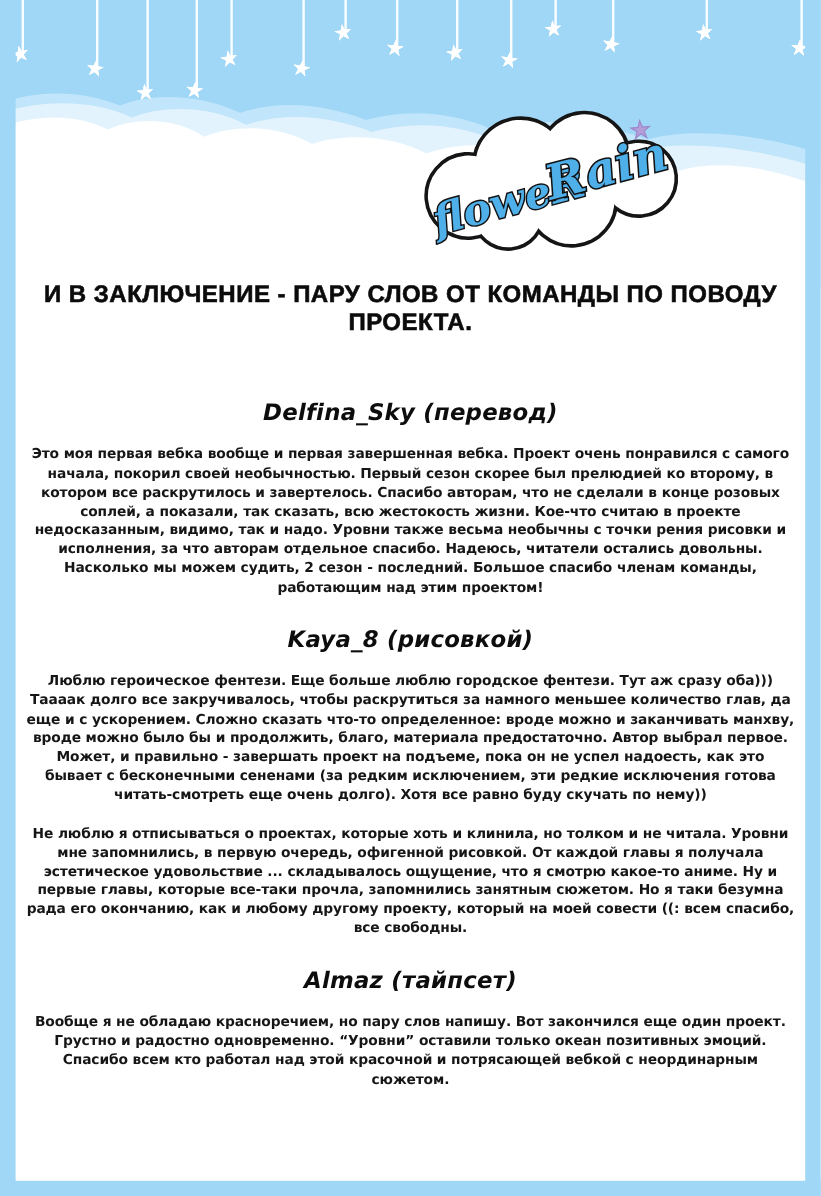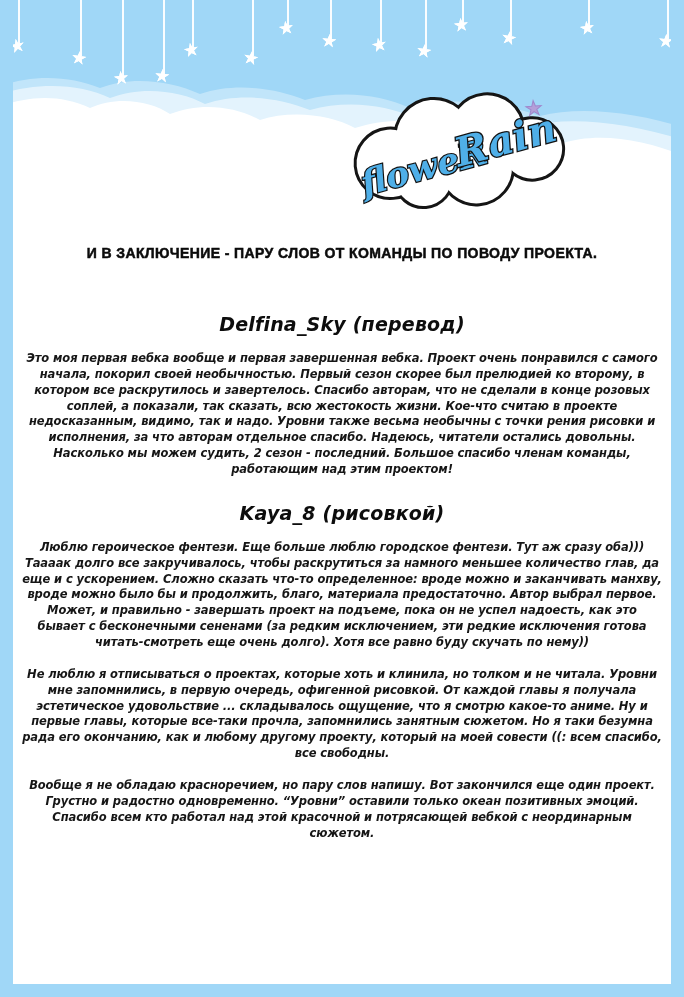--- a/index.html
+++ b/index.html
@@ -49,34 +49,34 @@
   .frame-bottom{
     position:absolute;left:0;bottom:0;width:684px;height:13px;background:#a0d7f7;z-index:5;
   }
 
   
   .content{
     position:absolute;top:235px;left:13px;width:658px;height:749px;
     background:#ffffff;z-index:3;text-align:center;overflow:hidden;color:#111;
   }
   .page-title{
-    margin:10px 10px 52px 10px;
+    margin:0 10px 52px 10px;
     font-family:"Liberation Sans",sans-serif;
-    font-weight:900;font-size:14px;letter-spacing:.4px;
+    font-weight:900;font-size:20px;letter-spacing:.4px;
     color:#0b0b0b;-webkit-text-stroke:.5px #0b0b0b;
   }
   .member{margin:0 9px;}
   .member h2{
     margin:24px 0 10px 0;
     font-family:"DejaVu Sans",sans-serif;font-style:italic;font-weight:bold;
     font-size:19px;color:#0d0d0d;letter-spacing:.2px;
   }
   .member p{
     margin:16px auto;max-width:640px;
-    font-style:italic;font-weight:bold;
+    font-weight:bold;
     font-size:11.5px;line-height:1.38;letter-spacing:-.1px;color:#161616;
   }
 </style>
 </head>
 <body>
 
 <div class="page">
 
   <div class="sky">
 
@@ -154,16 +154,17 @@
     <section class="member">
       <h2>Kaya_8 (рисовкой)</h2>
       <p>Люблю героическое фентези. Еще больше люблю городское фентези. Тут аж сразу оба))) Таааак долго все закручивалось, чтобы раскрутиться за намного меньшее количество глав, да еще и с ускорением. Сложно сказать что-то определенное: вроде можно и заканчивать манхву, вроде можно было бы и продолжить, благо, материала предостаточно. Автор выбрал первое. Может, и правильно - завершать проект на подъеме, пока он не успел надоесть, как это бывает с бесконечными сененами (за редким исключением, эти редкие исключения готова читать-смотреть еще очень долго). Хотя все равно буду скучать по нему))</p>
     </section>
 
     <section class="member">
       <p>Не люблю я отписываться о проектах, которые хоть и клинила, но толком и не читала. Уровни мне запомнились, в первую очередь, офигенной рисовкой. От каждой главы я получала эстетическое удовольствие ... складывалось ощущение, что я смотрю какое-то аниме. Ну и первые главы, которые все-таки прочла, запомнились занятным сюжетом. Но я таки безумна рада его окончанию, как и любому другому проекту, который на моей совести ((: всем спасибо, все свободны.</p>
     </section>
 
     <section class="member">
+      <h2>Almaz (тайпсет)</h2>
       <p>Вообще я не обладаю красноречием, но пару слов напишу. Вот закончился еще один проект. Грустно и радостно одновременно. “Уровни” оставили только океан позитивных эмоций. Спасибо всем кто работал над этой красочной и потрясающей вебкой с неординарным сюжетом.</p>
     </section>
   </main>
 </div>
 
 </body></html>

